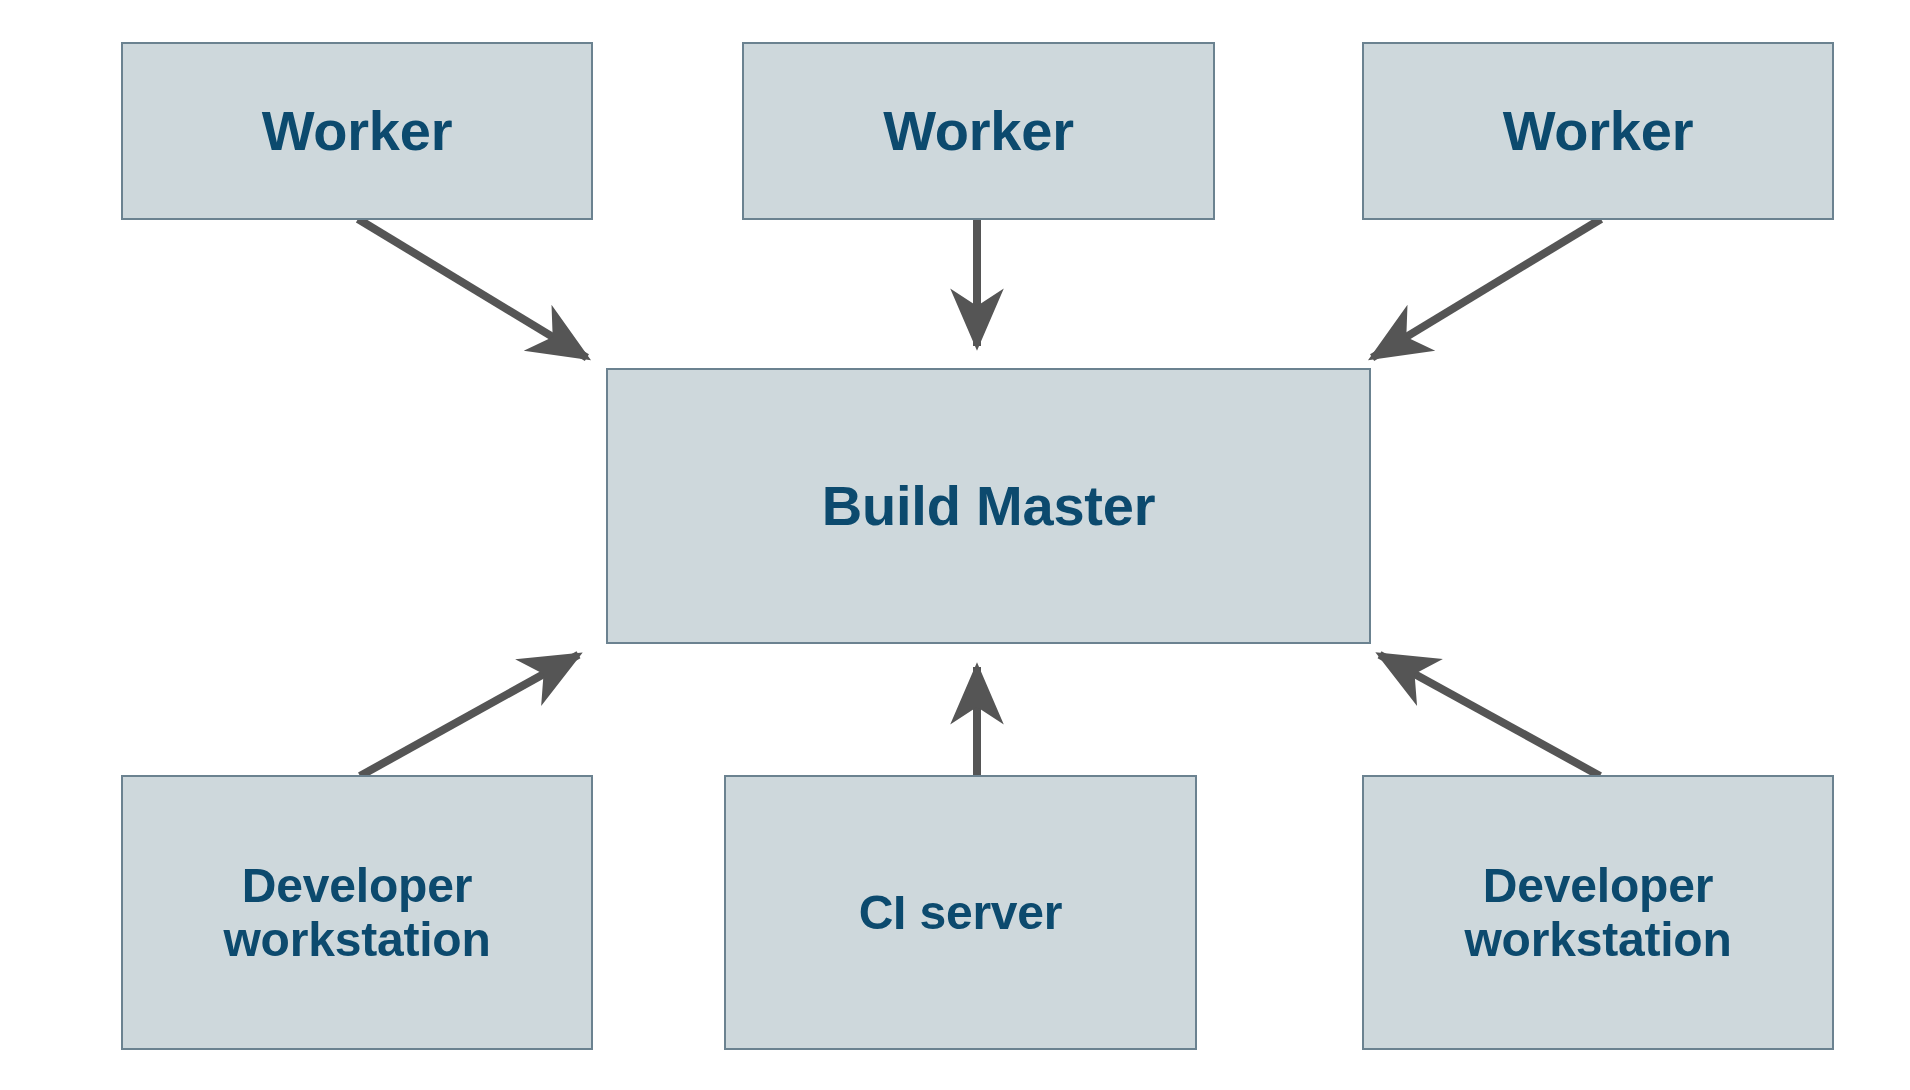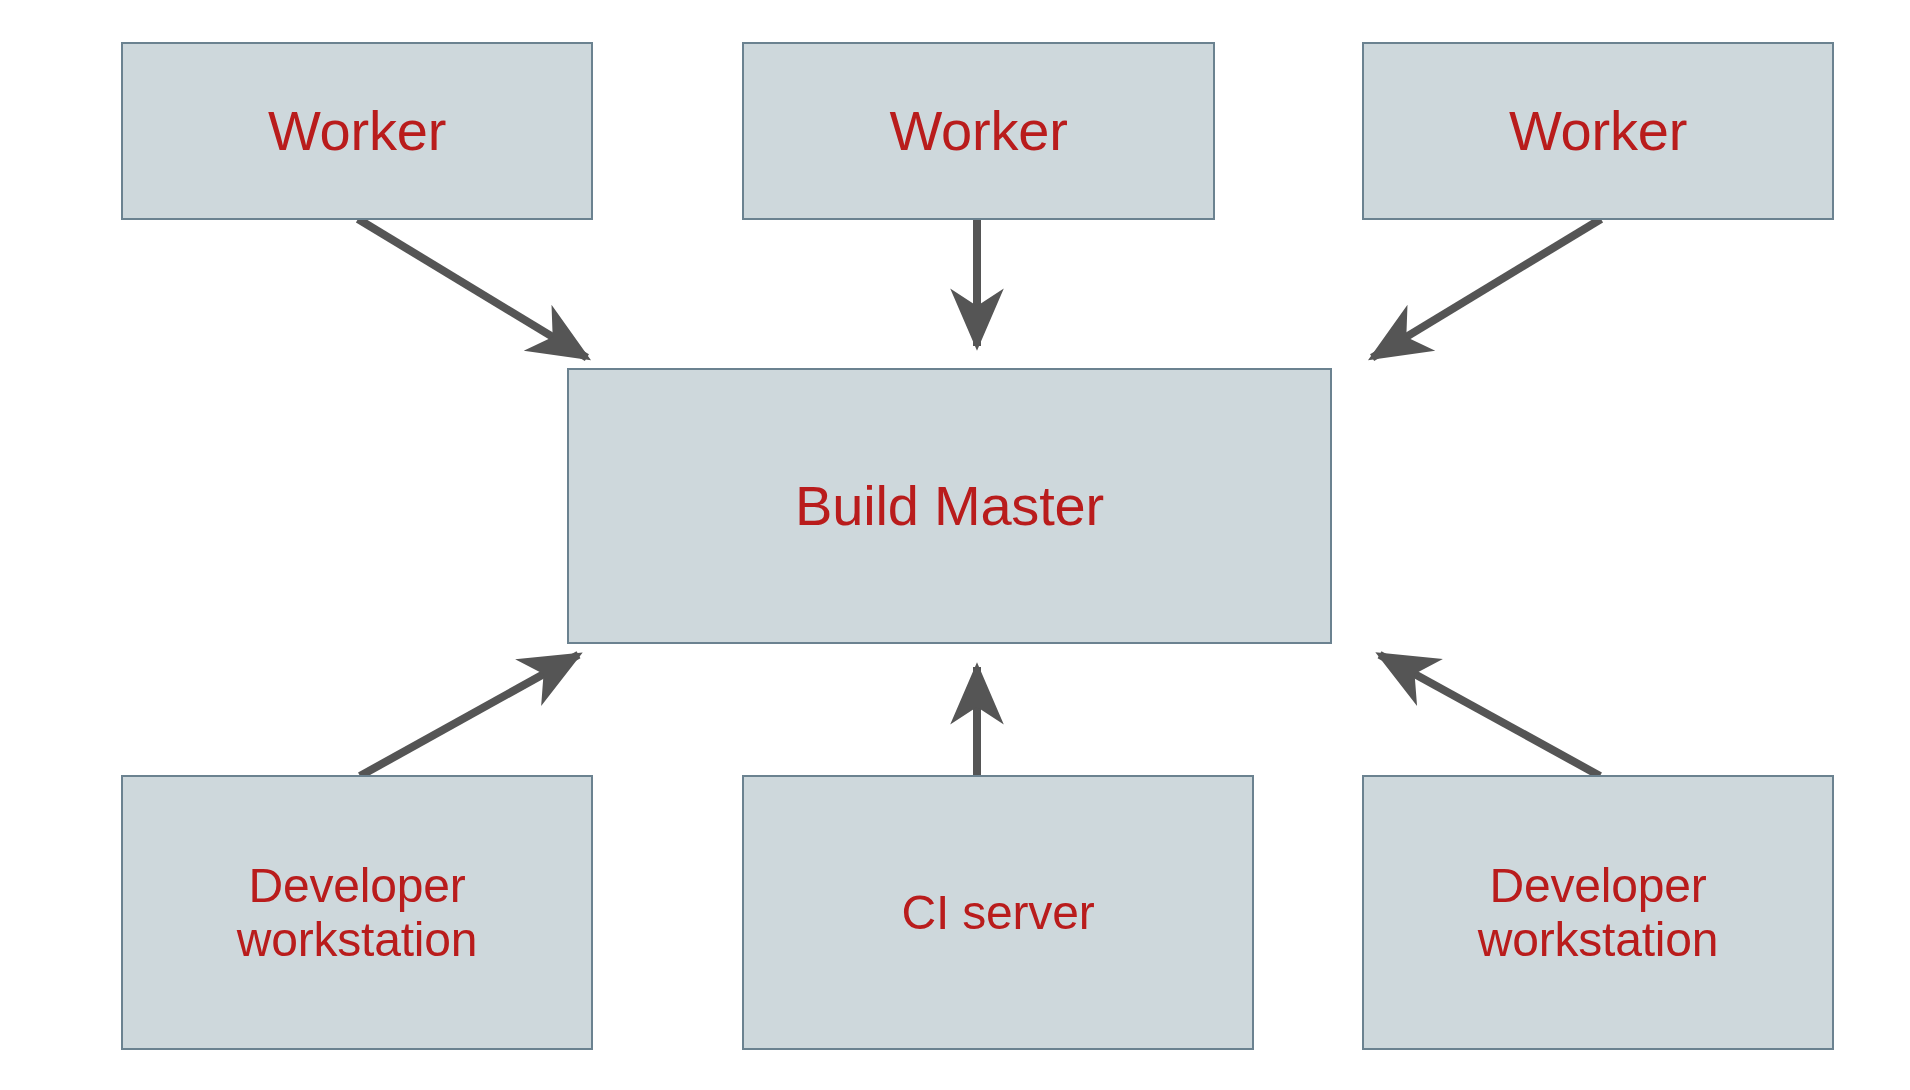--- a/index.html
+++ b/index.html
@@ -32,24 +32,24 @@
     position: absolute;
     box-sizing: border-box;
     background: #ced8dc;
     border: 2px solid #6b8290;
     display: flex;
     align-items: center;
     justify-content: center;
     text-align: center;
   }
   .node-label {
-    color: #b91c1c;
+    color: #0c4a6e;
     font-family: "Liberation Sans", sans-serif;
     font-size: 56px;
-    font-weight: 400;
+    font-weight: 700;
     line-height: 1.12;
     letter-spacing: -0.2px;
     white-space: pre-line;
     display: block;
     padding: 0 6px;
   }
   .node-worker .node-label { font-size: 56px; }
   .node-master .node-label { font-size: 56px; }
   .node-wide .node-label { font-size: 48px; }
 </style>
@@ -79,30 +79,30 @@
   </div>
 
   <div class="node node-worker" style="left: 742px; top: 42px; width: 473px; height: 178px;">
     <span class="node-label">Worker</span>
   </div>
 
   <div class="node node-worker" style="left: 1362px; top: 42px; width: 472px; height: 178px;">
     <span class="node-label">Worker</span>
   </div>
 
-  <div class="node node-master" style="left: 567px; top: 368px; width: 765px; height: 276px;">
+  <div class="node node-master" style="left: 606px; top: 368px; width: 765px; height: 276px;">
     <span class="node-label">Build Master</span>
   </div>
 
   <div class="node node-wide" style="left: 121px; top: 775px; width: 472px; height: 275px;">
     <span class="node-label">Developer
 workstation</span>
   </div>
 
-  <div class="node node-wide" style="left: 742px; top: 775px; width: 512px; height: 275px; text-align: right;">
+  <div class="node node-wide" style="left: 724px; top: 775px; width: 473px; height: 275px; text-align: right;">
     <span class="node-label">CI server</span>
   </div>
 
   <div class="node node-wide" style="left: 1362px; top: 775px; width: 472px; height: 275px;">
     <span class="node-label">Developer
 workstation</span>
   </div>
 
 </div>
 

